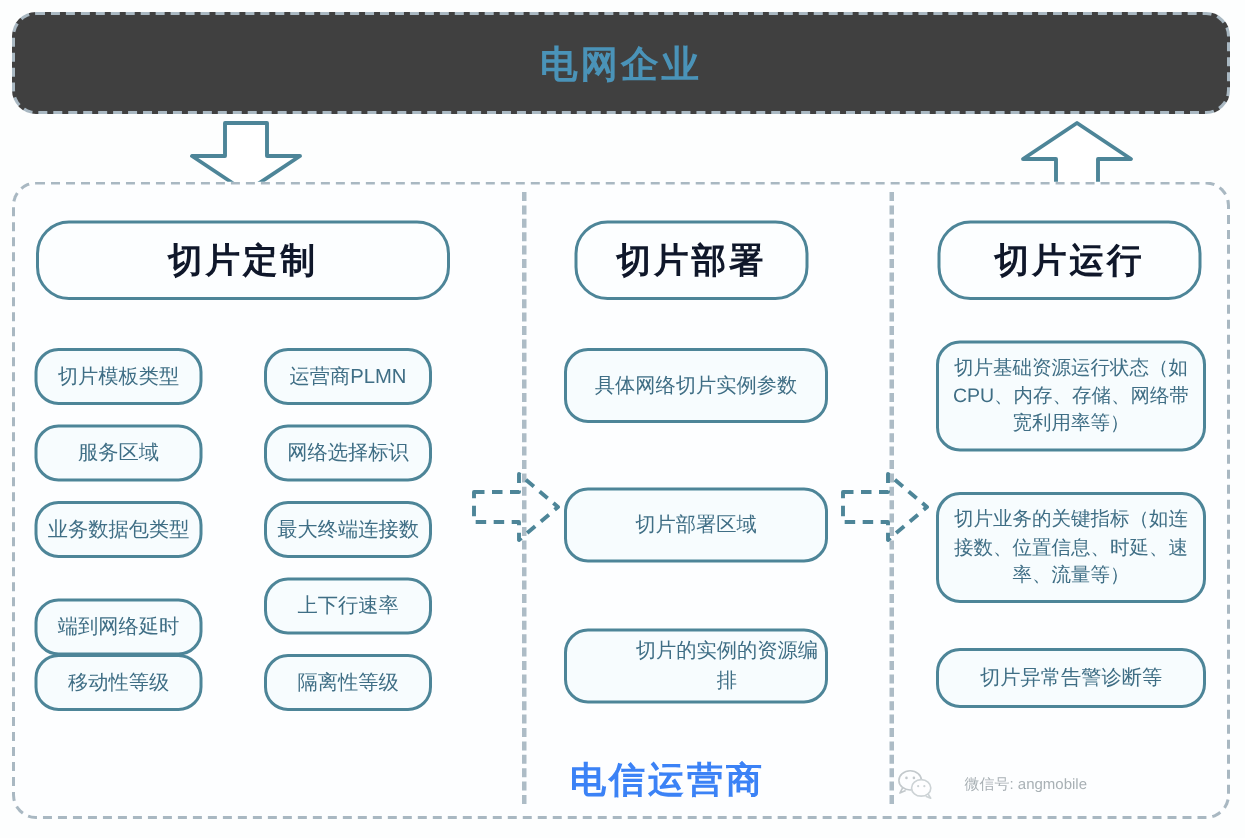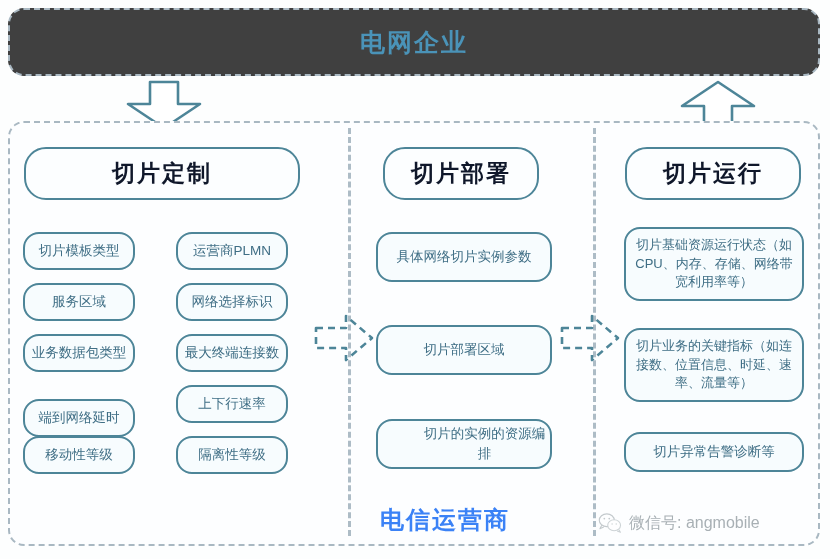--- a/index.html
+++ b/index.html
@@ -149,23 +149,23 @@
     font-weight: bold;
     color: #3b82f6;
     letter-spacing: 2px;
   }
   .footer-credit {
     position: absolute;
     left: 598px;
     top: 512px;
     display: flex;
     align-items: center;
-    gap: 7px;
+    gap: 21px;
     color: #9aa3a8;
-    font-size: 16px;
+    font-size: 10px;
     opacity: 0.85;
   }
   .footer-credit .wx-icon { width: 24px; height: 22px; display: block; }
   .footer-credit .credit-text { white-space: nowrap; }
 </style>
 </head>
 <body>
 
 <div id="canvas">
 

